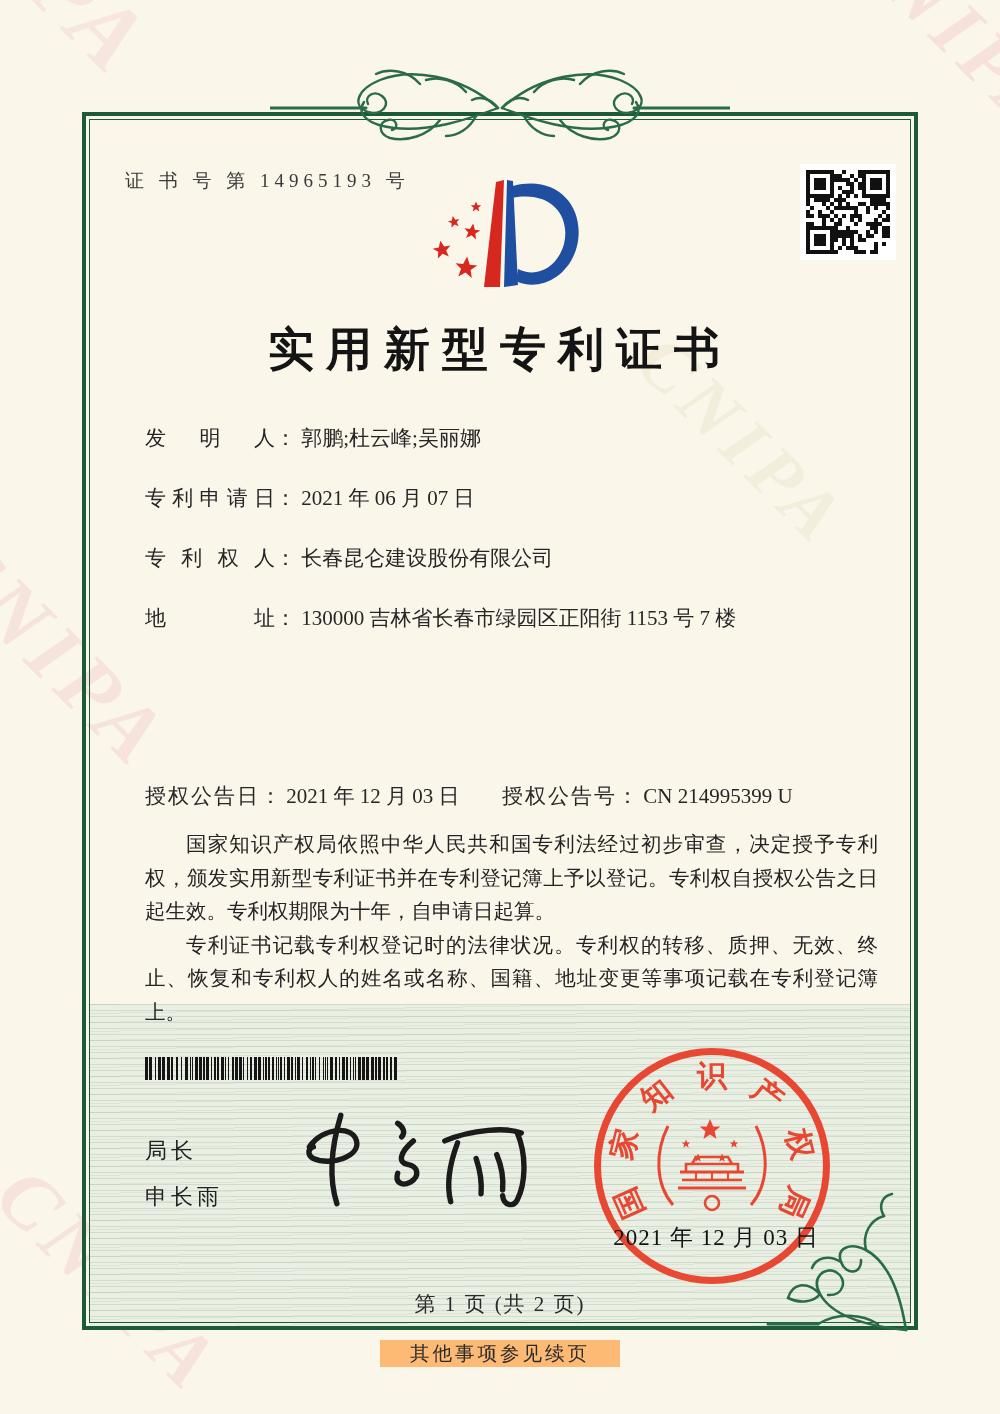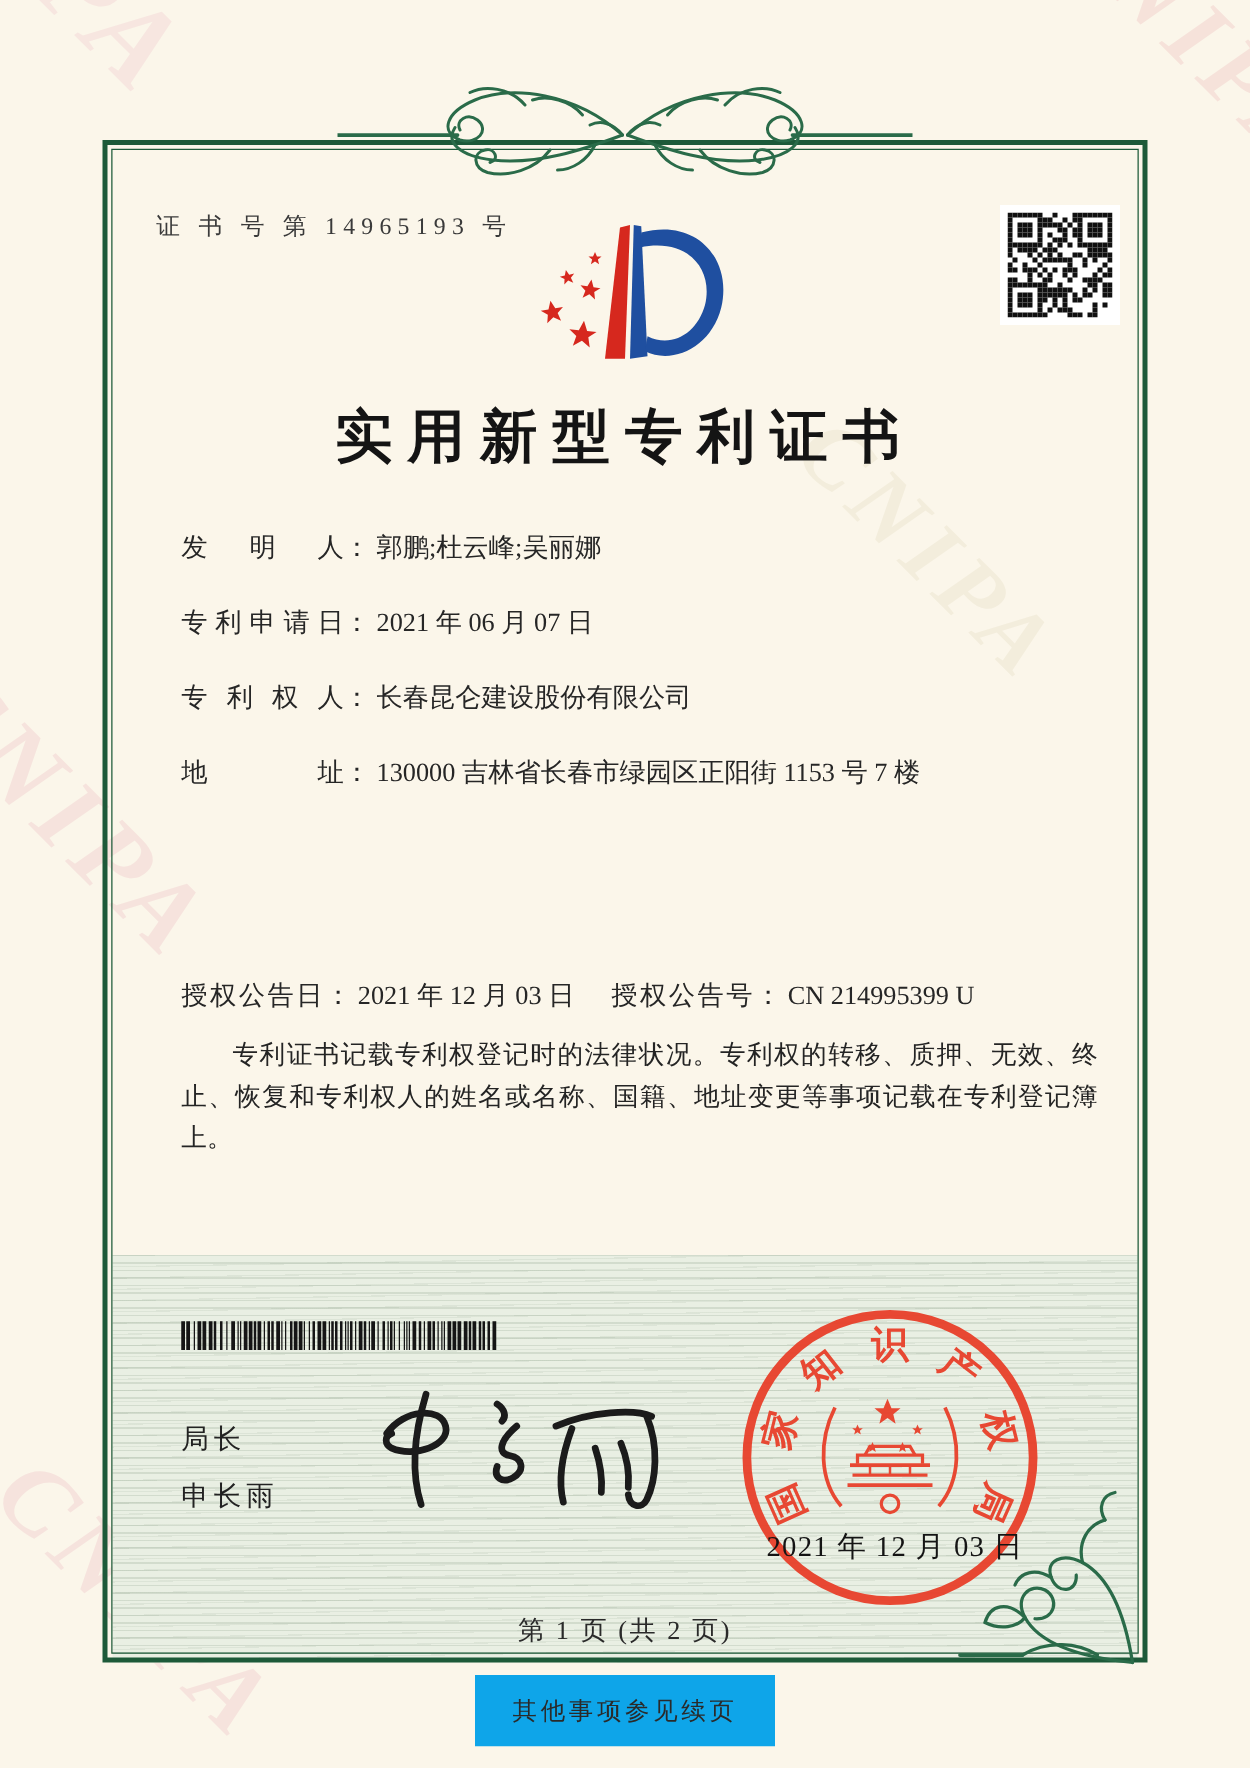--- a/index.html
+++ b/index.html
@@ -60,21 +60,21 @@
   .frow{height:30px;margin-bottom:30px;white-space:nowrap;}
   .flabel{
     display:inline-block;width:130px;
     text-align:justify;text-align-last:justify;
     text-justify:inter-character;vertical-align:top;
   }
   .grant{
     position:absolute;left:145px;top:782px;width:733px;z-index:3;
     font-size:21px;color:#262626;white-space:nowrap;
   }
-  .grant .g2{position:absolute;left:344px;top:0;}
+  .grant .g2{position:absolute;left:357px;top:0;}
   .paras{
     position:absolute;left:145px;top:828px;width:733px;z-index:3;
     font-size:20.5px;line-height:33.5px;text-align:justify;color:#242424;
   }
   .paras p{margin:0;text-indent:2em;}
   .barcode{
     position:absolute;left:145px;top:1057px;width:260px;height:23px;
     z-index:3;display:flex;align-items:stretch;
   }
   .barcode i{display:block;height:100%;}
@@ -97,21 +97,21 @@
     position:absolute;left:598px;top:1222px;width:236px;
     text-align:center;font-size:23px;letter-spacing:1px;
     color:#141414;z-index:5;white-space:nowrap;
   }
   .page-info{
     position:absolute;left:0;top:1290px;width:100%;
     text-align:center;font-size:21px;letter-spacing:2px;z-index:3;color:#2a2a2a;
   }
   .cont-note{
     position:absolute;left:50%;top:1340px;transform:translateX(-50%);
-    background:#0ea5e9;padding:15px 30px;font-size:19.5px;
+    background:#fdba74;padding:0 30px;font-size:19.5px;
     letter-spacing:3px;z-index:3;color:#2a2a2a;white-space:nowrap;
   }
   svg{display:block;}
 </style>
 </head>
 <body>
 
 <span class="wm" style="left:-140px;top:-110px;font-size:95px;color:#f7e6e0;">CNIPA</span>
 <span class="wm" style="left:815px;top:-20px;font-size:80px;color:#f6e2da;">CNIPA</span>
 <span class="wm" style="left:612px;top:398px;font-size:74px;color:#f3eddc;">CNIPA</span>
@@ -444,20 +444,21 @@
     <span style="letter-spacing:2px;">授权公告日</span><span>：</span>
     <span>2021 年 12 月 03 日</span>
   </span>
   <span class="g2">
     <span style="letter-spacing:2px;">授权公告号</span><span>：</span>
     <span>CN 214995399 U</span>
   </span>
 </div>
 
 <div class="paras">
+  <p>国家知识产权局依照中华人民共和国专利法经过初步审查，决定授予专利权，颁发实用新型专利证书并在专利登记簿上予以登记。专利权自授权公告之日起生效。专利权期限为十年，自申请日起算。</p>
   <p>专利证书记载专利权登记时的法律状况。专利权的转移、质押、无效、终止、恢复和专利权人的姓名或名称、国籍、地址变更等事项记载在专利登记簿上。</p>
 </div>
 
 <div class="barcode" id="barcode">
     <i style="width:3px;background:#151515"></i>
     <i style="width:1px"></i>
     <i style="width:3px;background:#151515"></i>
     <i style="width:3px"></i>
     <i style="width:1px;background:#151515"></i>
     <i style="width:2px"></i>

